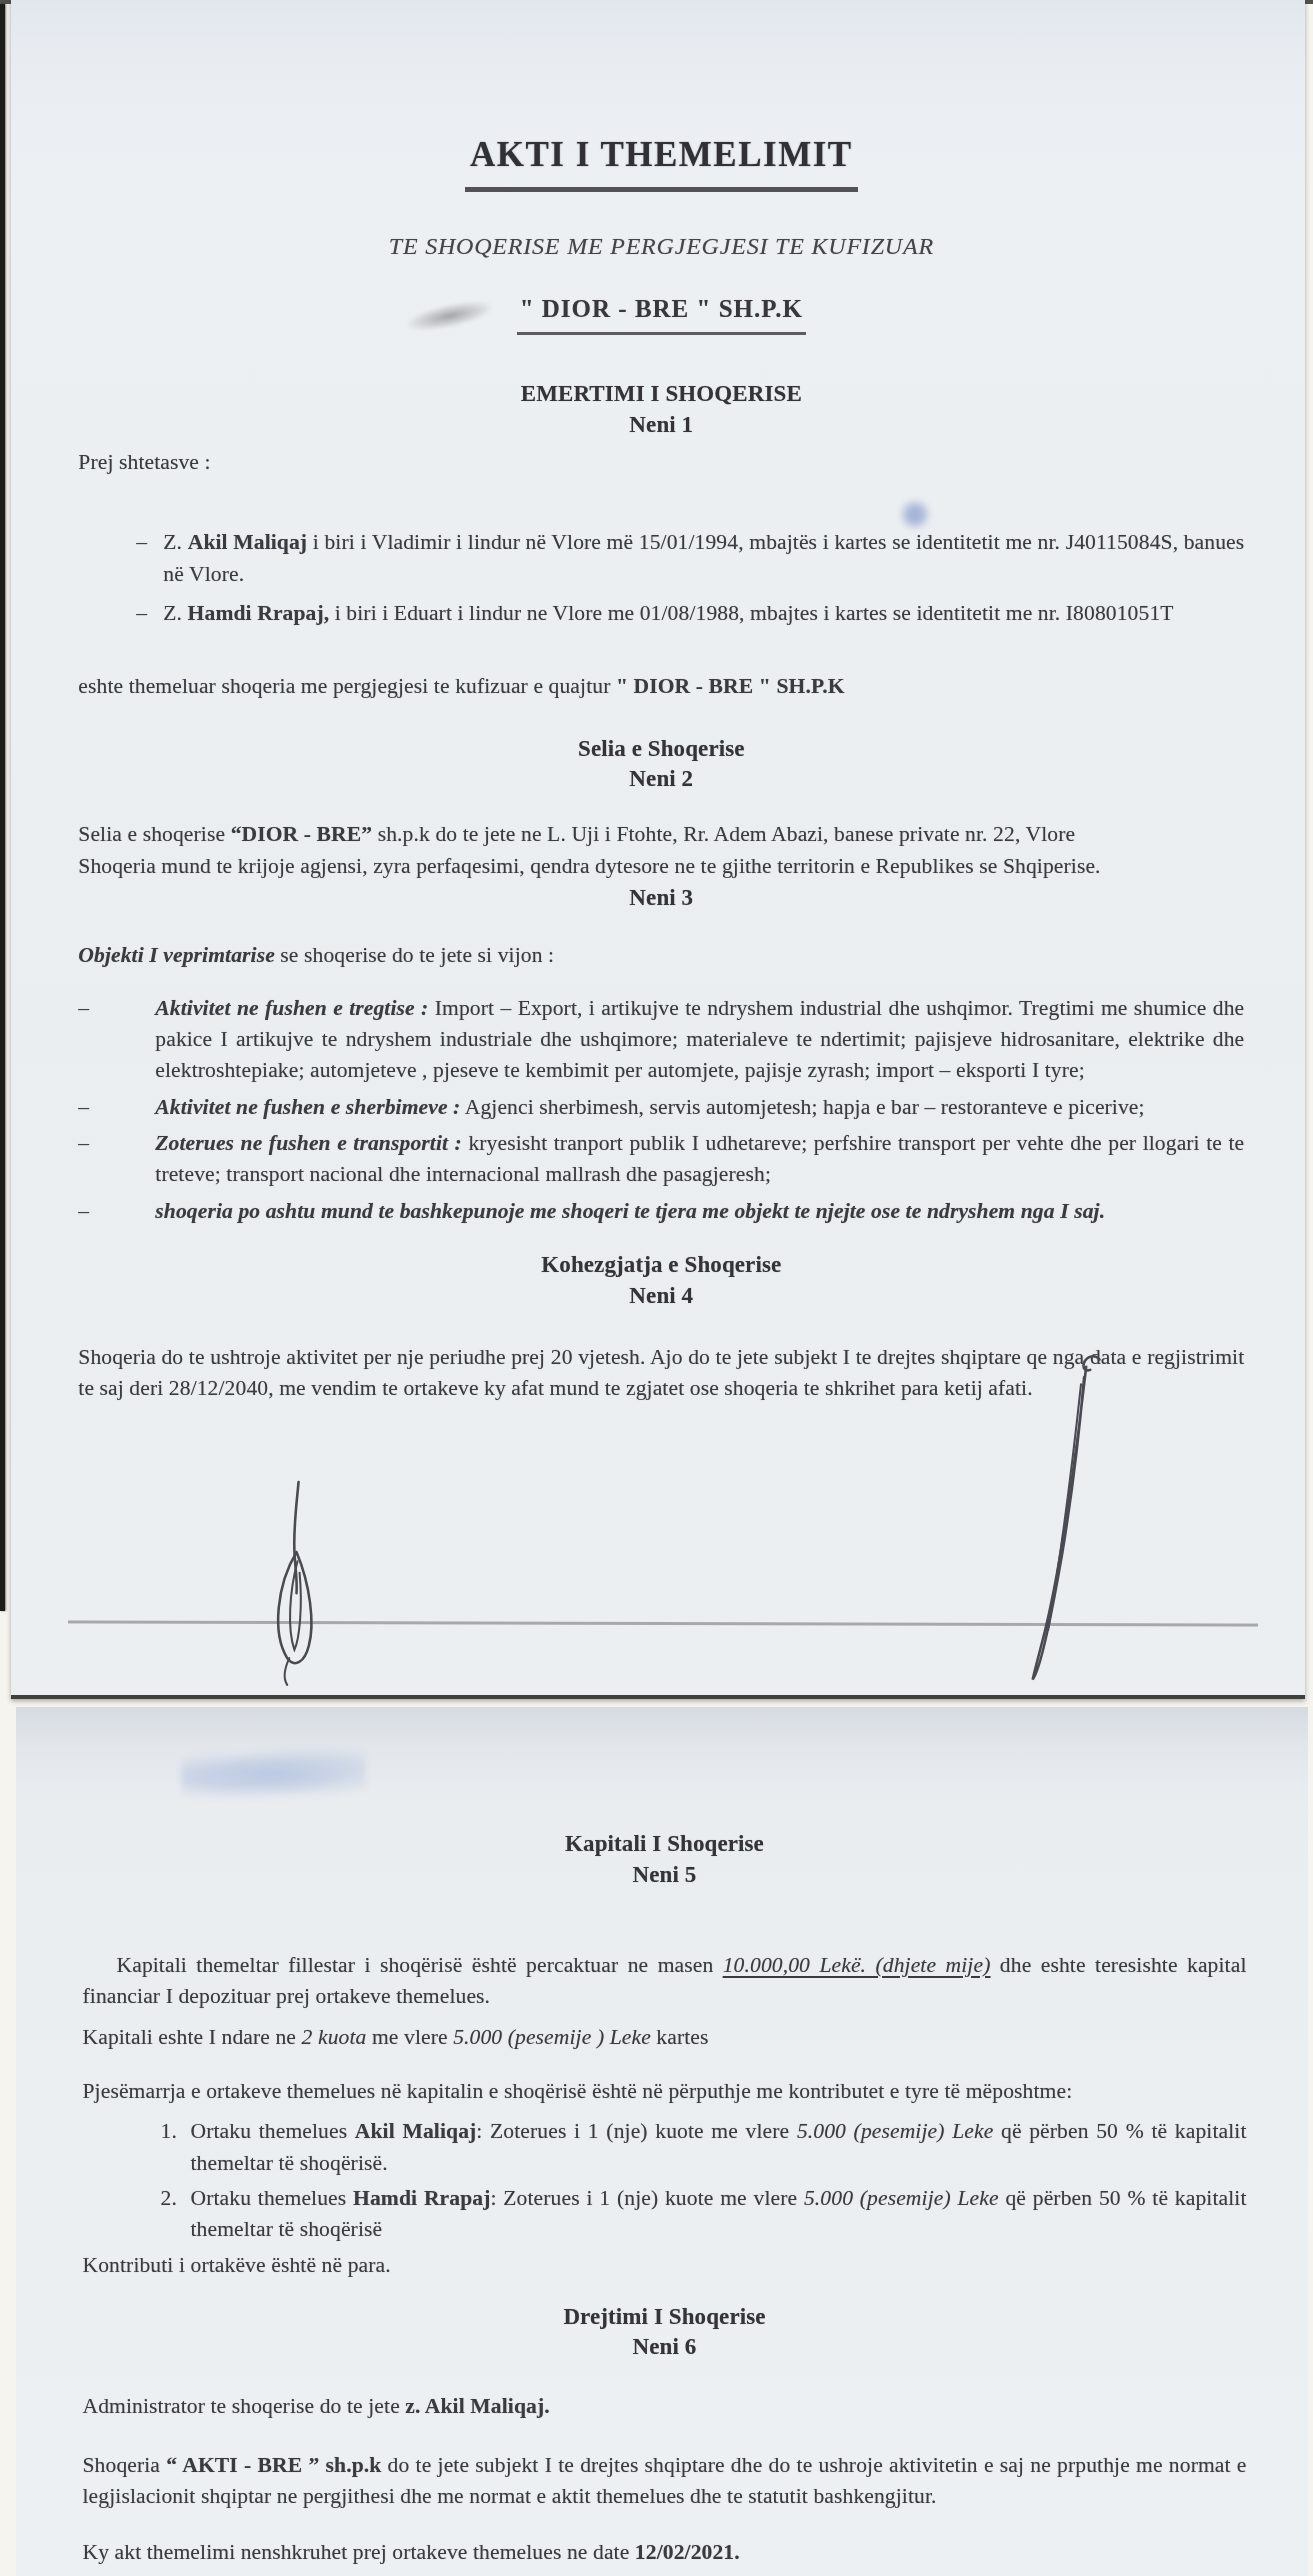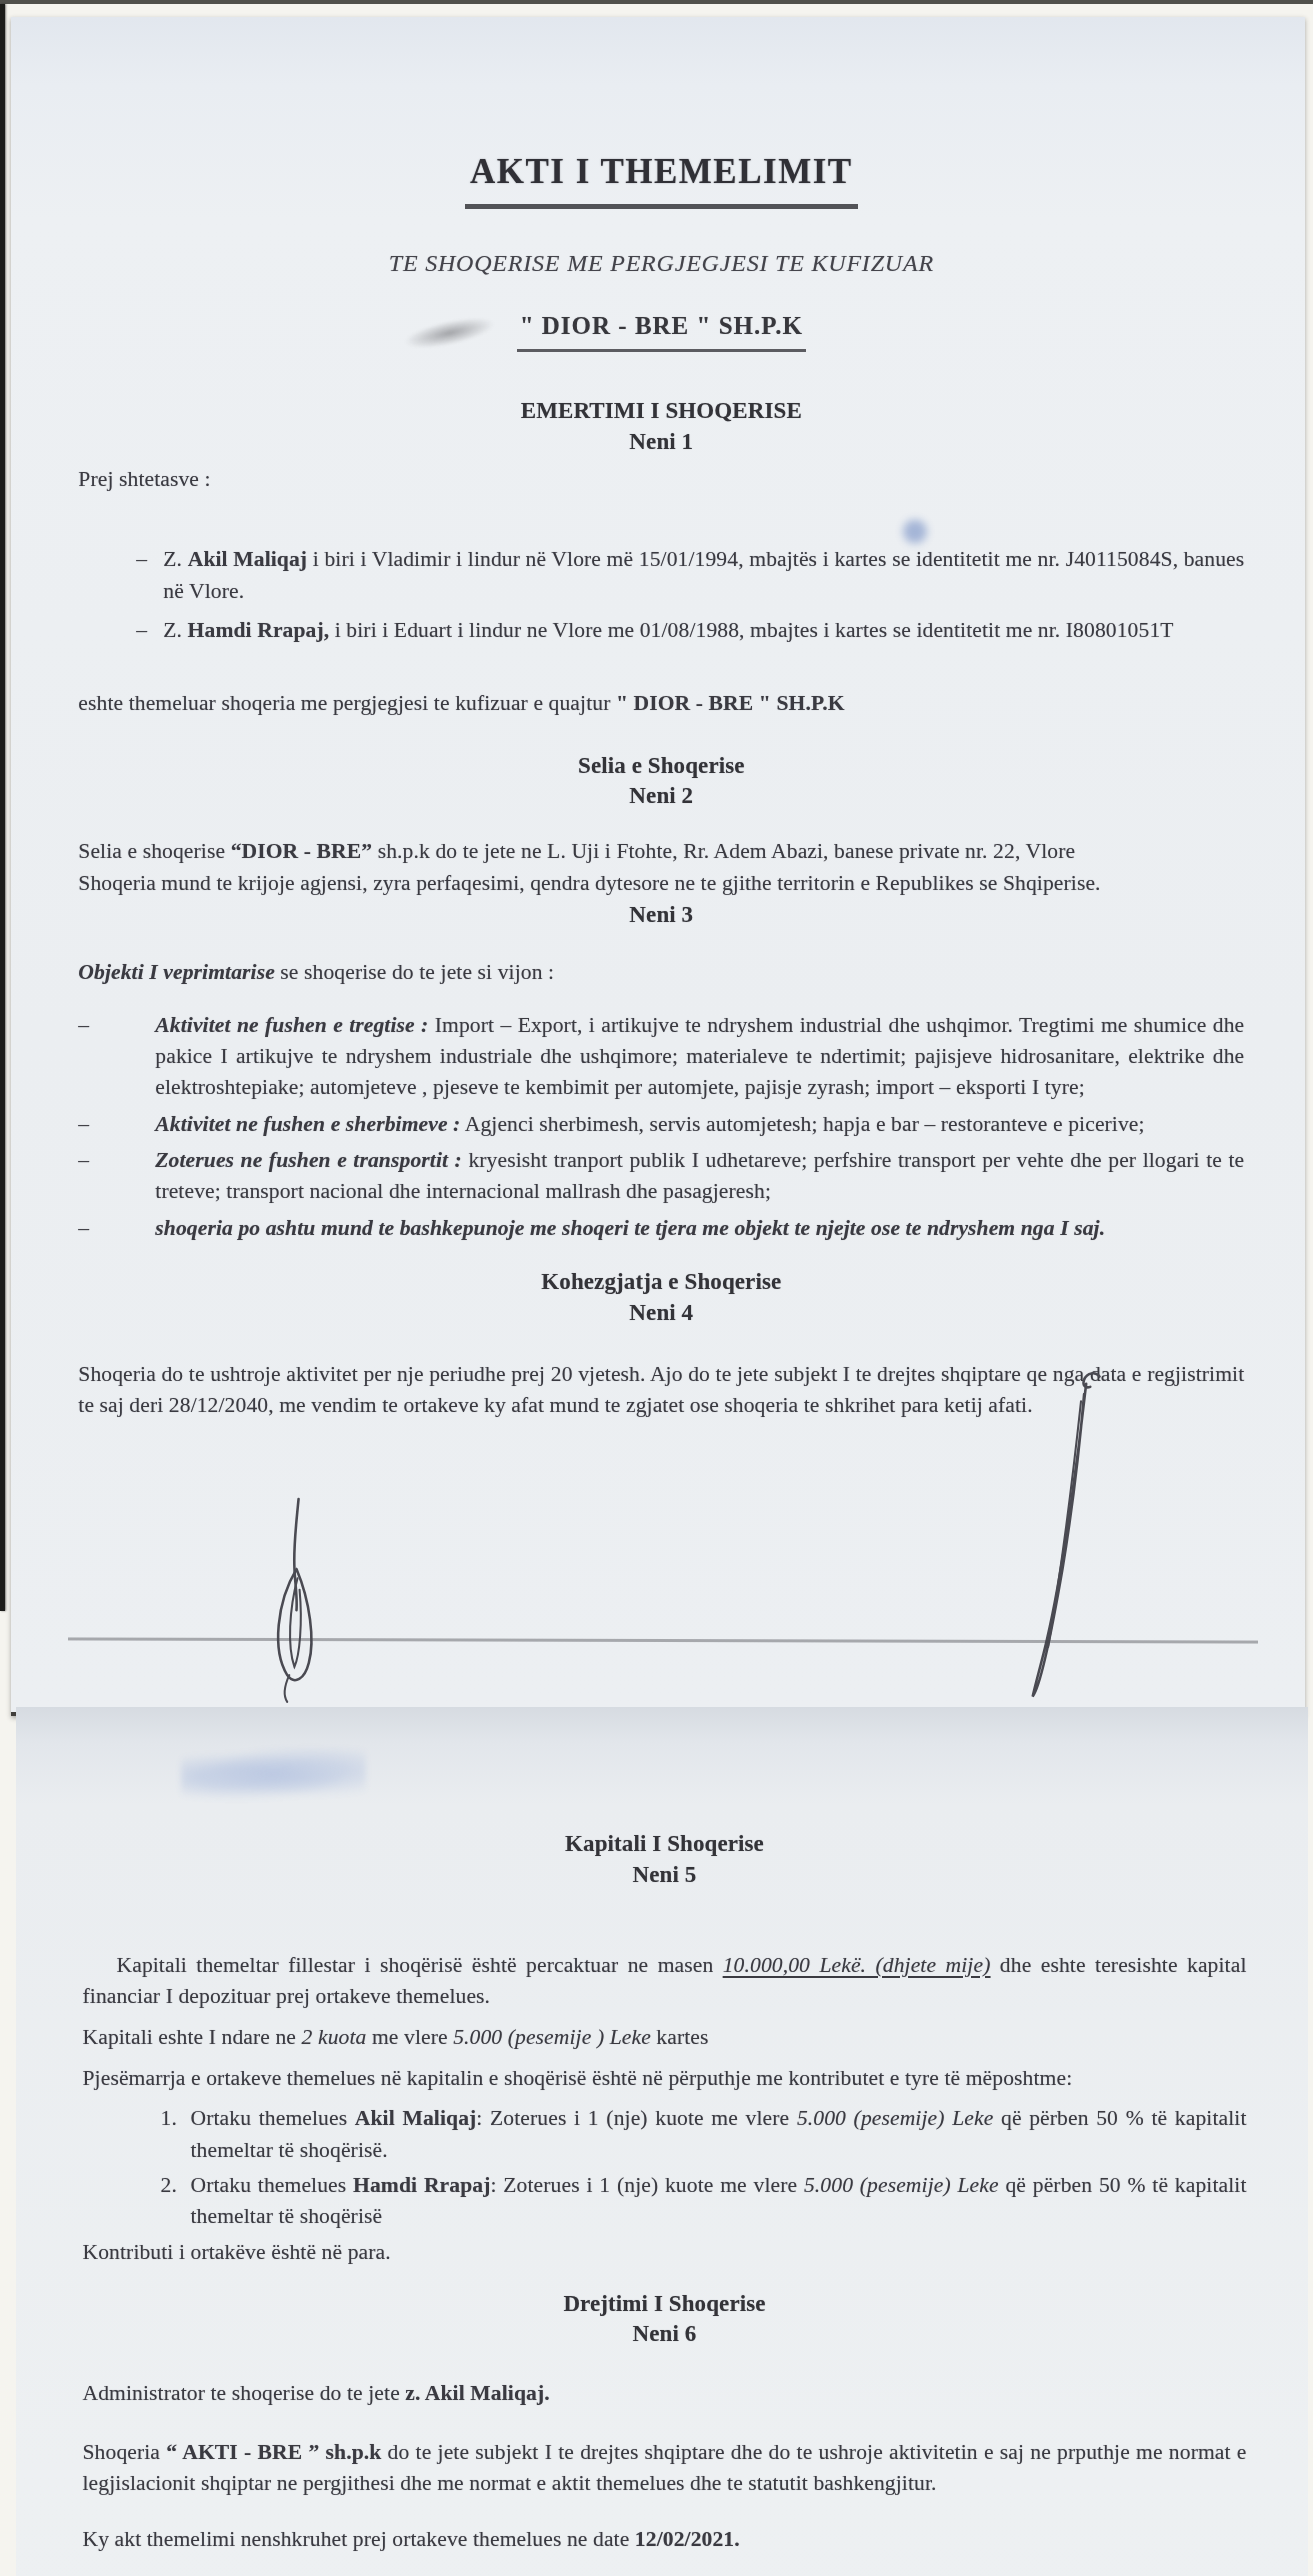--- a/index.html
+++ b/index.html
@@ -5,21 +5,21 @@
   html,body{margin:0;padding:0;}
   body{
     width:1314px;height:3400px;position:relative;overflow:hidden;
     background:#f5f4ef;
     font-family:"Liberation Serif", serif;
   }
   .scan-top-line{position:absolute;left:0;top:0;width:1314px;height:3.6px;background:#32322f;opacity:.85;}
   .scan-left-strip{position:absolute;left:0;top:3.6px;width:4.6px;height:1607px;background:#1c1c1a;box-shadow:1px 0 2.1px rgba(30,30,28,.55);}
   .page{position:absolute;color:#3a3a41;}
   .page1{
-    left:11.3px;top:17px;width:1294px;height:1695px;
+    left:11.3px;top:0;width:1294px;height:1695px;
     background:linear-gradient(180deg,#e2e7ee 0%,#e9edf2 4%,#edf0f3 12%,#ebeef1 60%,#eceff2 100%);
     border-bottom:4.6px solid #413f3c;
     box-shadow:0 2.1px 4.6px rgba(40,40,40,.38);
   }
   .page2{
     left:15.5px;top:1707px;width:1292px;height:1693px;
     background:linear-gradient(180deg,#d6dbe1 0%,#e2e6eb 36px,#eaedf0 98px,#edf0f2 45%,#ecefF1 100%);
   }
   .content{position:relative;padding:0 61px 0 67px;font-size:21.6px;line-height:1.45;letter-spacing:0.1px;
     text-shadow:0 0 1px rgba(58,58,70,.38);}
@@ -148,21 +148,21 @@
 <div class="page page2">
   <div class="content">
 
     <div class="center h" style="margin-top:123px">Kapitali I Shoqerise</div>
     <div class="center h" style="margin-top:2.1px">Neni 5</div>
 
     <p class="indent1" style="margin-top:60px"><span>Kapitali themeltar fillestar i shoqërisë është percaktuar ne masen </span><span class="i u">10.000,00 Lekë.  (dhjete mije)</span><span> dhe eshte teresishte kapital financiar I depozituar prej ortakeve themelues.</span></p>
 
     <p style="margin-top:10.3px"><span>Kapitali eshte I ndare ne </span><span class="i">2 kuota</span><span>  me vlere </span><span class="i">5.000 (pesemije ) Leke</span><span> kartes</span></p>
 
-    <p style="margin-top:9px">Pjesëmarrja e ortakeve themelues në kapitalin e shoqërisë është në përputhje me kontributet e tyre të mëposhtme:</p>
+    <p style="margin-top:22px">Pjesëmarrja e ortakeve themelues në kapitalin e shoqërisë është në përputhje me kontributet e tyre të mëposhtme:</p>
 
     <div class="numlist" style="margin-top:9.3px">
       <div class="item">
         <span class="dash">1.</span>
         <span class="txt"><span>Ortaku themelues  </span><span class="b">Akil Maliqaj</span><span>: Zoterues i 1 (nje) kuote me vlere </span><span class="i">5.000 (pesemije) Leke</span><span> që përben  50 % të kapitalit themeltar të shoqërisë.</span></span>
       </div>
       <div class="item" style="margin-top:4.1px">
         <span class="dash">2.</span>
         <span class="txt"><span>Ortaku themelues  </span><span class="b">Hamdi Rrapaj</span><span>: Zoterues i 1 (nje) kuote me vlere </span><span class="i">5.000 (pesemije) Leke</span><span>  që përben  50 % të kapitalit themeltar të shoqërisë</span></span>
       </div>

